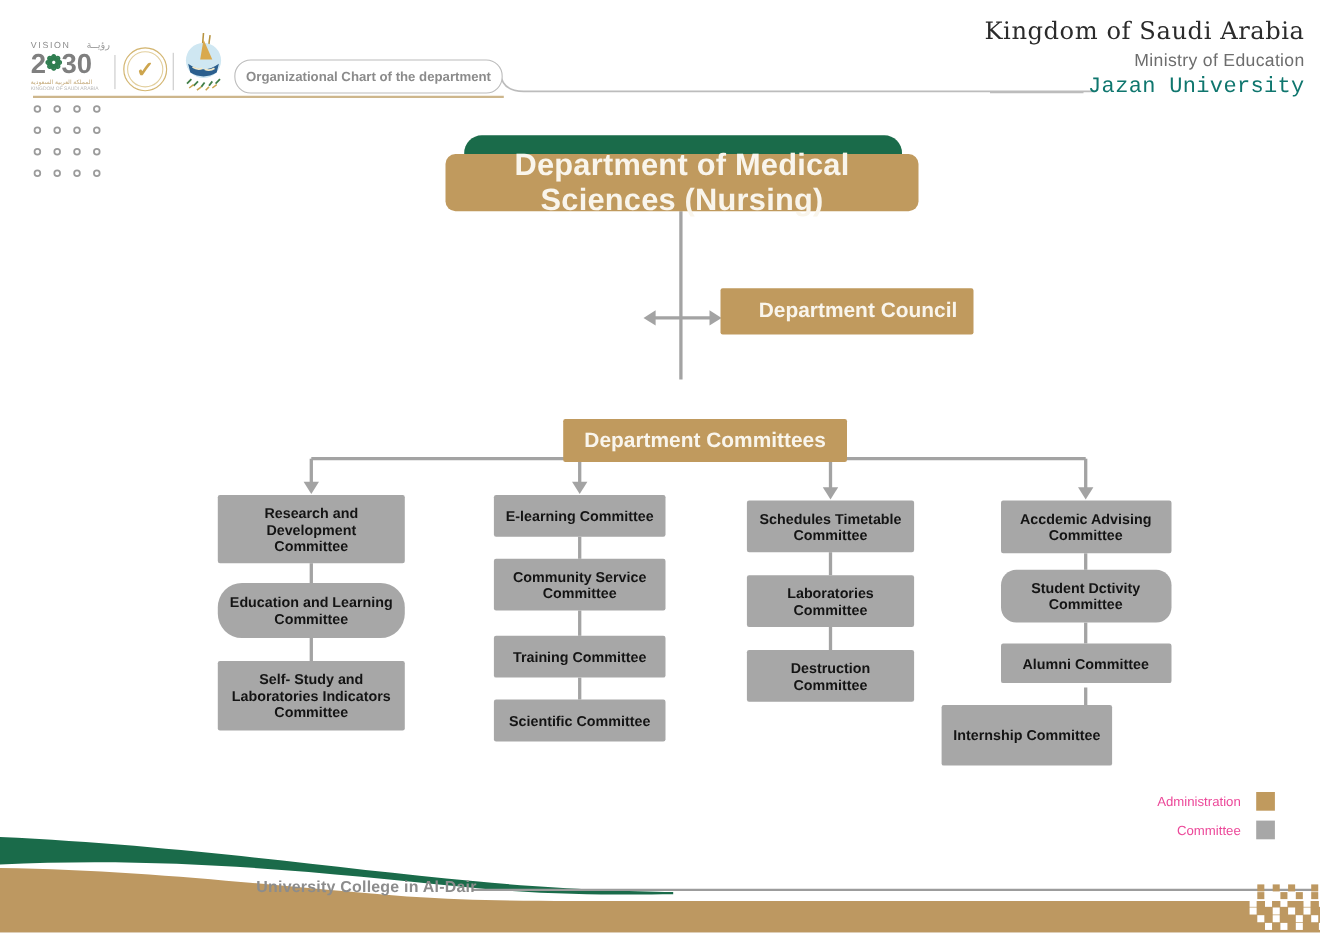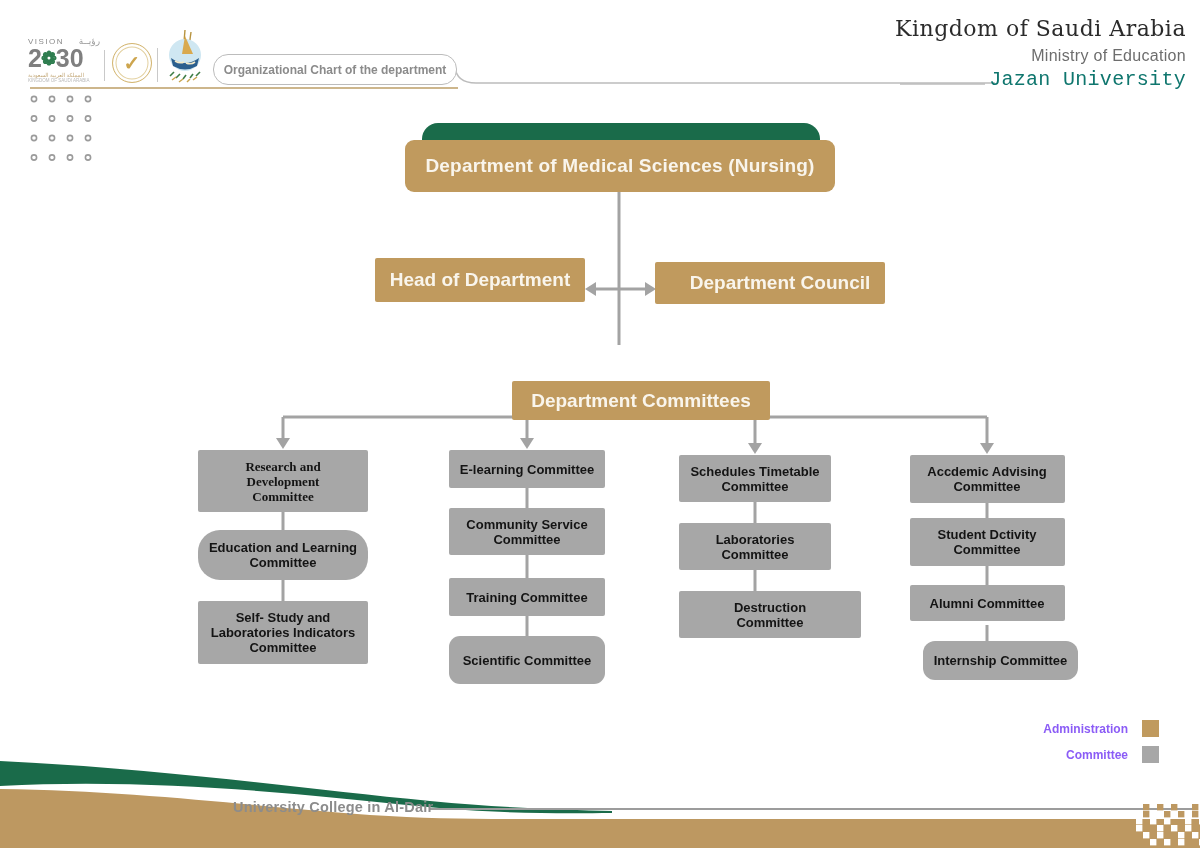--- a/index.html
+++ b/index.html
@@ -25,28 +25,28 @@
   .gov{right:14px;top:14px;text-align:right;}
   .gov .k{font-family:"DejaVu Serif",serif;font-size:22px;color:#2b2b2b;letter-spacing:.5px;line-height:30px;}
   .gov .m{font-size:16px;color:#6d6d6d;line-height:24px;letter-spacing:.3px;}
   .gov .u{font-size:20px;color:#0f766e;line-height:24px;letter-spacing:.3px;font-family:Liberation Mono, monospace;}
 
   
   .nodebox{position:absolute;display:flex;align-items:center;justify-content:center;text-align:center;
            box-sizing:border-box;z-index:1;}
   .admin{background:#c09a5e;color:#f9f5ec;font-weight:bold;}
   .greencap{background:#1a6b4a;border-radius:16px;}
-  .rootbox{border-radius:9px;font-size:19px;letter-spacing:.2px;}
+  .rootbox{border-radius:9px;font-size:28px;letter-spacing:.2px;}
   .midbox{border-radius:2px;font-size:19px;}
   .committee{background:#a7a7a7;color:#141414;font-weight:bold;font-size:13px;line-height:15px;
              border-radius:2px;white-space:pre-line;padding:2px;}
 
   
   .legend-row{position:absolute;display:flex;align-items:center;z-index:1;}
-  .legend-label{width:110px;text-align:right;font-size:12px;font-weight:bold;color:#8b5cf6;margin-right:14px;}
+  .legend-label{width:110px;text-align:right;font-size:12px;font-weight:normal;color:#ec4899;margin-right:14px;}
   .legend-swatch{width:17px;height:17px;}
 
   
   .college{left:233px;top:799px;font-size:14.5px;font-weight:bold;color:#8c8c8c;z-index:2;letter-spacing:.2px;}
 </style>
 </head>
 <body>
 
 <div class="stage">
 
@@ -184,58 +184,55 @@
     <div class="k">Kingdom of Saudi Arabia</div>
     <div class="m">Ministry of Education</div>
     <div class="u">Jazan University</div>
   </div>
 
   <div class="abs greencap" style="left:422px;top:123px;width:398px;height:40px;"></div>
   <div class="nodebox admin rootbox" style="left:405px;top:140px;width:430px;height:52px;">
     <span>Department of Medical Sciences (Nursing)</span>
   </div>
 
-  <div class="nodebox admin midbox" style="left:375px;top:258px;width:210px;height:44px;">
-    <span>Head of Department</span>
-  </div>
 
   <div class="nodebox admin midbox" style="left:655px;top:262px;width:230px;height:42px;padding-left:20px;">
     <span>Department Council</span>
   </div>
 
   <div class="nodebox admin midbox" style="left:512px;top:345px;width:258px;height:39px;margin-top:36px;">
     <span>Department Committees</span>
   </div>
 
   <div id="committees">
-      <div class="nodebox committee" style="left: 198px; top: 450px; width: 170px; height: 62px; font-family: Liberation Serif, serif;">Research and
+      <div class="nodebox committee" style="left: 198px; top: 450px; width: 170px; height: 62px;">Research and
 Development
 Committee</div>
       <div class="nodebox committee" style="left: 198px; top: 530px; width: 170px; height: 50px; border-radius: 22px;">Education and Learning
 Committee</div>
       <div class="nodebox committee" style="left: 198px; top: 601px; width: 170px; height: 63px;">Self- Study and
 Laboratories Indicators
 Committee</div>
       <div class="nodebox committee" style="left: 449px; top: 450px; width: 156px; height: 38px;">E-learning Committee</div>
       <div class="nodebox committee" style="left: 449px; top: 508px; width: 156px; height: 47px;">Community Service
 Committee</div>
       <div class="nodebox committee" style="left: 449px; top: 578px; width: 156px; height: 38px;">Training Committee</div>
-      <div class="nodebox committee" style="left: 449px; top: 636px; width: 156px; height: 48px; border-radius: 11px;">Scientific Committee</div>
+      <div class="nodebox committee" style="left: 449px; top: 636px; width: 156px; height: 38px;">Scientific Committee</div>
       <div class="nodebox committee" style="left: 679px; top: 455px; width: 152px; height: 47px;">Schedules Timetable
 Committee</div>
       <div class="nodebox committee" style="left: 679px; top: 523px; width: 152px; height: 47px;">Laboratories
 Committee</div>
-      <div class="nodebox committee" style="left: 679px; top: 591px; width: 182px; height: 47px;">Destruction
+      <div class="nodebox committee" style="left: 679px; top: 591px; width: 152px; height: 47px;">Destruction
 Committee</div>
       <div class="nodebox committee" style="left: 909.5px; top: 455px; width: 155px; height: 48px;">Accdemic Advising
 Committee</div>
-      <div class="nodebox committee" style="left: 909.5px; top: 518px; width: 155px; height: 48px;">Student Dctivity
+      <div class="nodebox committee" style="left: 909.5px; top: 518px; width: 155px; height: 48px; border-radius: 14px;">Student Dctivity
 Committee</div>
       <div class="nodebox committee" style="left: 909.5px; top: 585px; width: 155px; height: 36px;">Alumni Committee</div>
-      <div class="nodebox committee" style="left: 923px; top: 641px; width: 155px; height: 39px; border-radius: 12px;">Internship Committee</div>
+      <div class="nodebox committee" style="left: 856px; top: 641px; width: 155px; height: 55px;">Internship Committee</div>
     </div>
 
   <div class="legend-row" style="left:1018px;top:720px;">
     <span class="legend-label">Administration</span>
     <span class="legend-swatch" id="sw0" style="background: rgb(192, 154, 94);"></span>
   </div>
   <div class="legend-row" style="left:1018px;top:746px;">
     <span class="legend-label">Committee</span>
     <span class="legend-swatch" id="sw1" style="background: rgb(167, 167, 167);"></span>
   </div>

